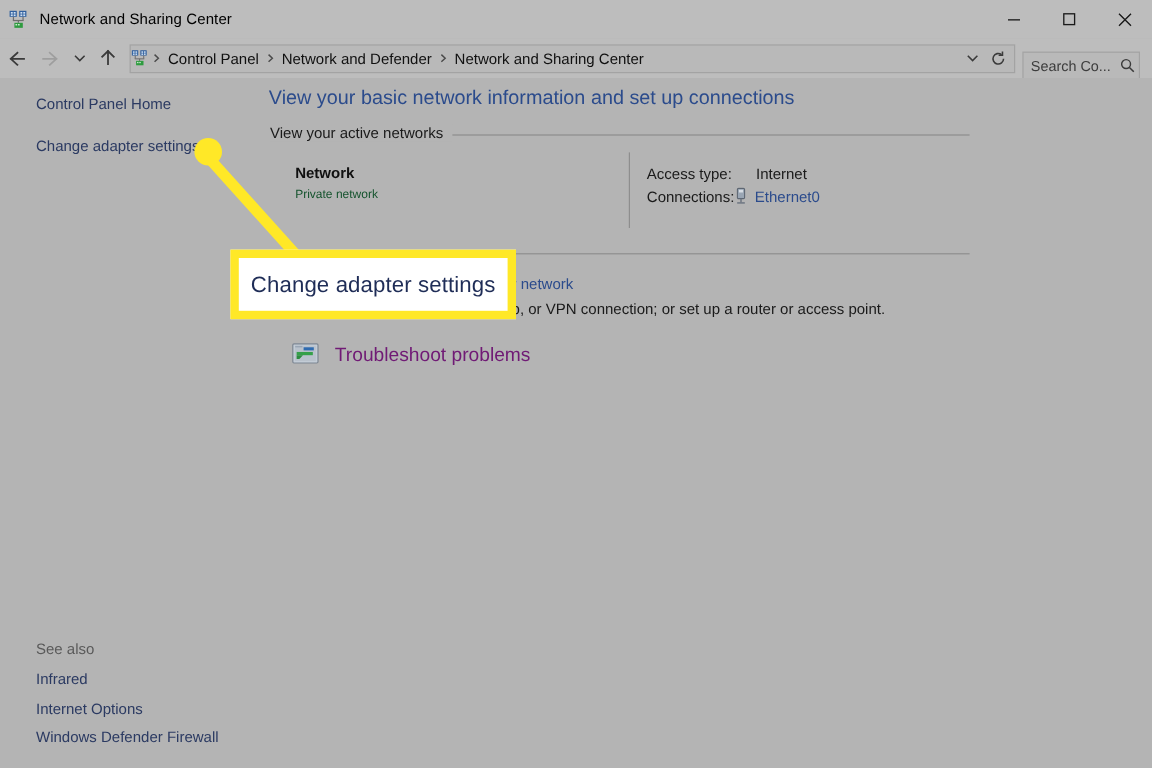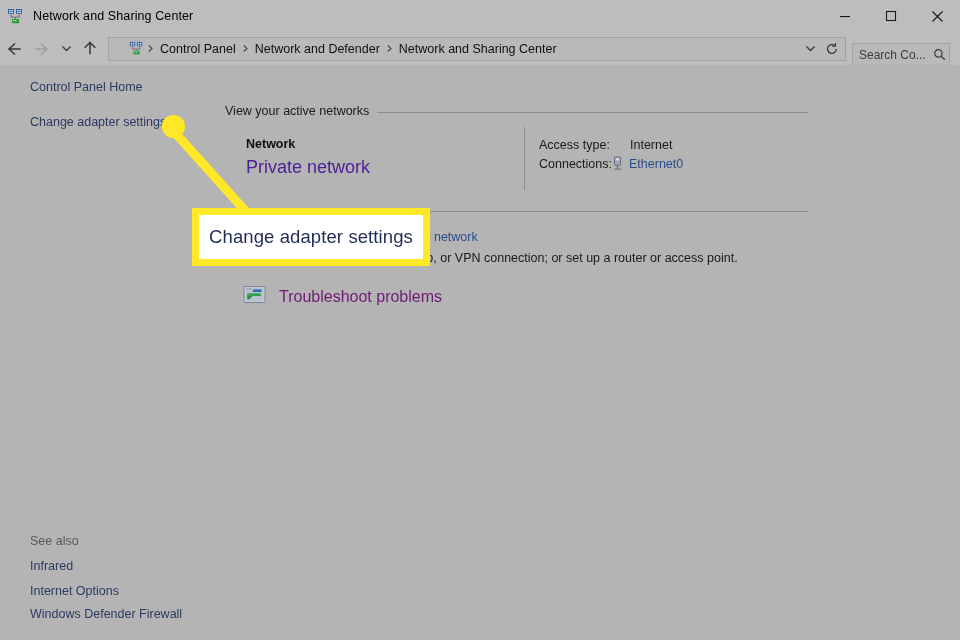--- a/index.html
+++ b/index.html
@@ -79,21 +79,21 @@
   .navbtn svg { display: block; }
 
   .crumbbar {
     margin-left: 4px;
     height: 24px;
     flex: 1;
     background: #b9b9b9;
     border: 1px solid #a3a3a3;
     display: flex;
     align-items: center;
-    padding: 0 2px 0 20px;
+    padding: 0 2px 0 0;
     box-sizing: border-box;
     min-width: 0;
   }
   .crumb-icon {
     width: 15px; height: 15px;
     flex: none;
     margin-right: 2px;
   }
   .crumb {
     font-size: 12.5px;
@@ -217,22 +217,22 @@
   .net-name {
     position: absolute;
     left: 30px; top: 72px;
     font-size: 12.5px;
     font-weight: bold;
     color: #101010;
   }
   .net-sub {
     position: absolute;
     left: 30px; top: 92px;
-    font-size: 18px;
-    color: #4c1d95;
+    font-size: 10px;
+    color: #14532d;
   }
   .acc-label {
     position: absolute;
     left: 323px; top: 73px;
     font-size: 12.5px;
     color: #1a1a1a;
   }
   .acc-value {
     position: absolute;
     left: 414px; top: 73px;
@@ -469,20 +469,21 @@
       <div class="side-link" id="sb-home">Control Panel Home</div>
       <div class="side-link" id="sb-adapt">Change adapter settings</div>
 
       <div class="side-head" id="see-also">See also</div>
       <div class="side-link" id="sa-infra">Infrared</div>
       <div class="side-link" id="sa-inet">Internet Options</div>
       <div class="side-link" id="sa-fw">Windows Defender Firewall</div>
     </div>
 
     <div class="main">
+      <div class="page-title">View your basic network information and set up connections</div>
 
       <div class="rule" id="rule-top"></div>
       <div class="section-head">View your active networks</div>
 
       <div class="vrule"></div>
 
       <div class="net-name">Network</div>
       <div class="net-sub">Private network</div>
 
       <div class="acc-label">Access type:</div>

